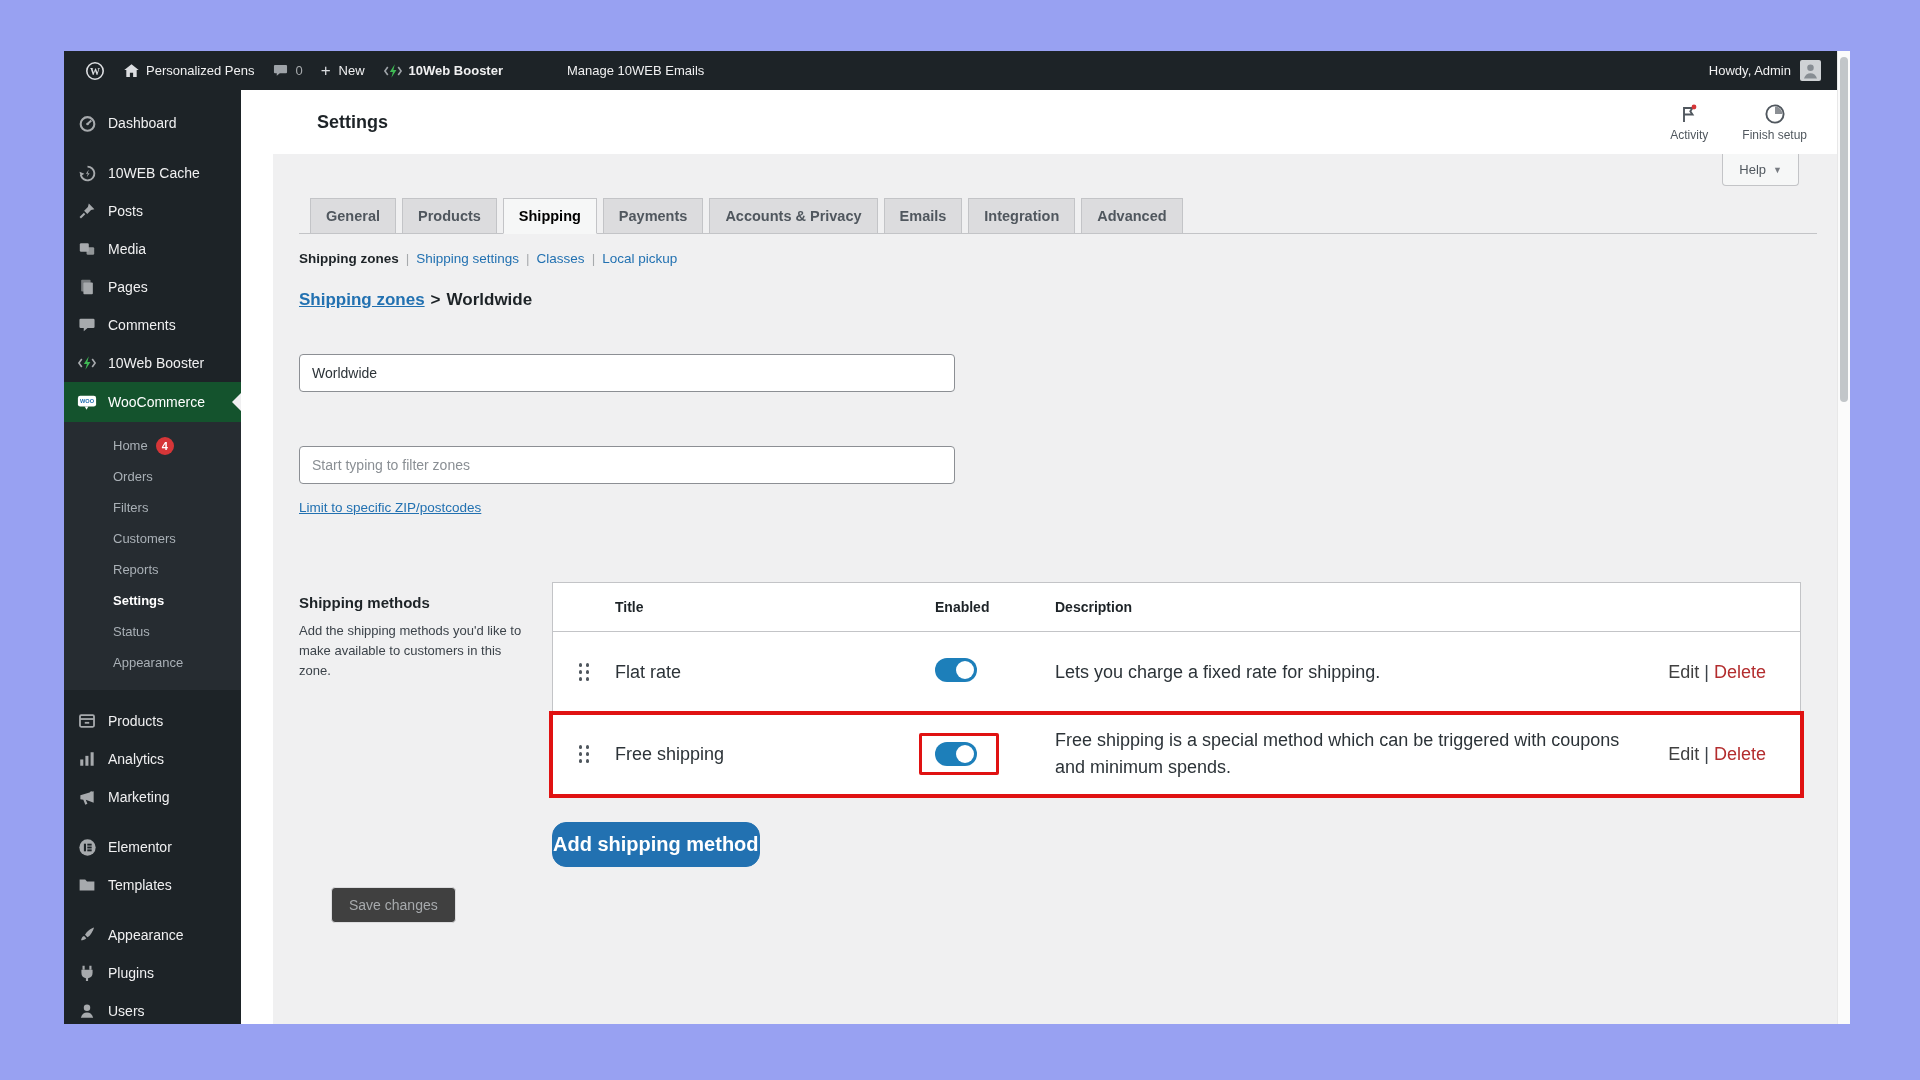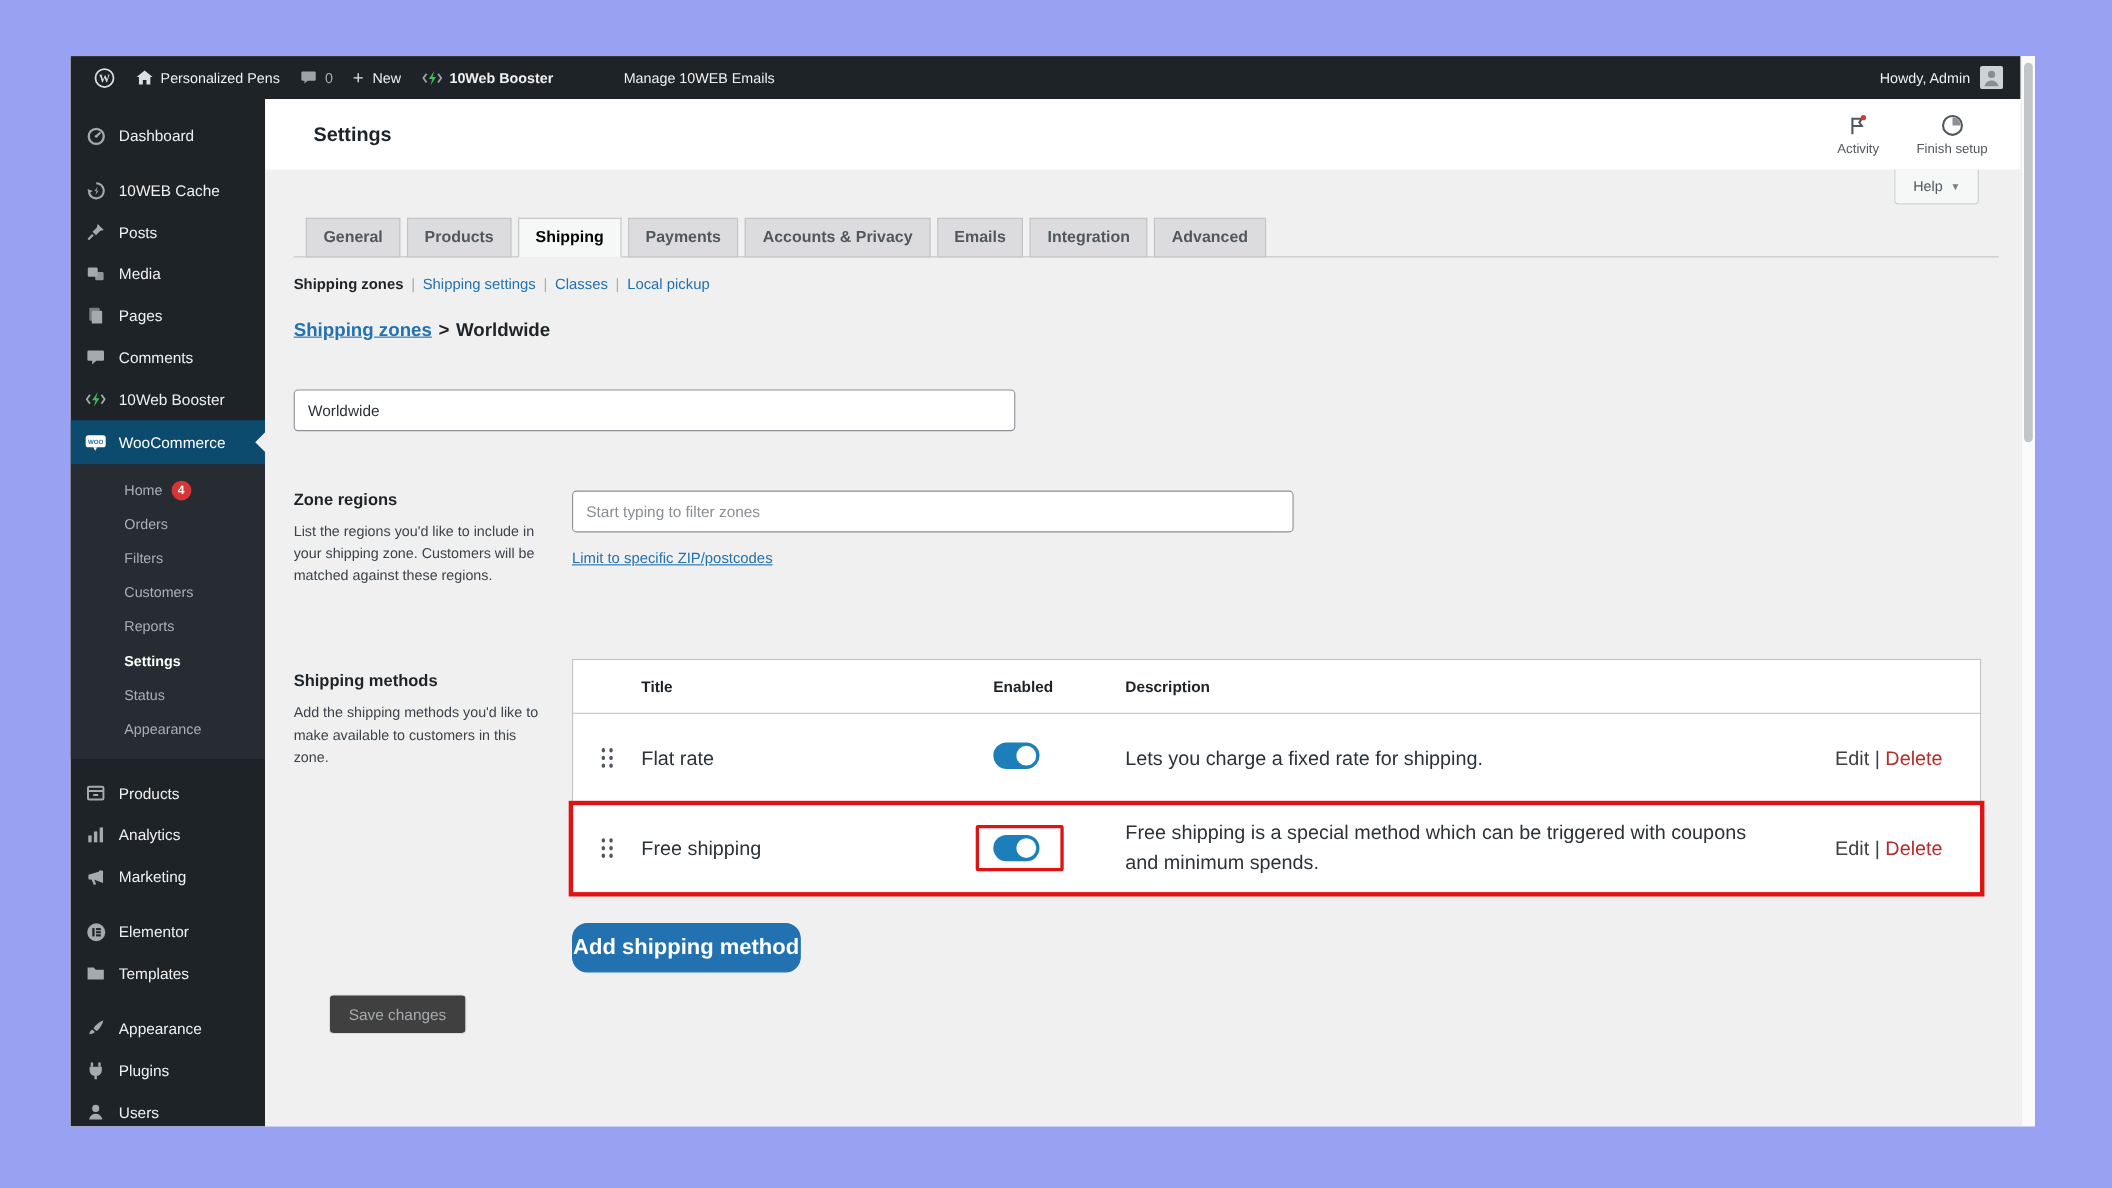--- a/index.html
+++ b/index.html
@@ -12,34 +12,34 @@
   .ab-item{display:flex;align-items:center;gap:6px;padding:0 9px;height:100%;cursor:default;white-space:nowrap;}
   .ab-item svg{display:block;}
   .ab-muted{color:#a7aaad;}
   .ab-bold{font-weight:700;}
   .ab-plus{font-size:17px;line-height:1;color:#dcdee1;margin-right:2px;}
   .ab-gap{margin-left:46px;}
   .ab-right{margin-left:auto;display:flex;align-items:center;gap:9px;}
   .avatar{width:21px;height:21px;overflow:hidden;border-radius:2px;}
 
   
-  .frame{grid-column:1;grid-row:2;display:flex;min-height:0;}
+  .frame{grid-column:1;grid-row:2;display:flex;min-height:0;gap:32px;}
 
   
   .scrollcol{grid-column:2;grid-row:1 / span 2;background:#fbfbfb;position:relative;border-left:1px solid #e8e8e8;}
   .scrollthumb{position:absolute;left:2px;top:6px;width:8px;height:345px;border-radius:5px;background:#c2c6c9;}
 
   
   .sidebar{width:177px;flex:0 0 177px;background:#1d2327;color:#f0f0f1;font-size:14px;padding-top:14px;overflow:hidden;}
   .menu{list-style:none;margin:0;padding:0;}
   .mi{height:38px;display:flex;align-items:center;gap:11px;padding-left:13px;cursor:pointer;}
   .mi .ic{width:20px;height:20px;color:#a7aaad;flex:0 0 20px;display:flex;align-items:center;justify-content:center;}
   .mi span.lbl{color:#f0f0f1;}
   .gap-above{margin-top:12px;}
-  .mi.woo-active{background:#0c4a6e;height:40px;position:relative;}
+  .mi.woo-active{background:#14532d;height:40px;position:relative;}
   .mi.woo-active .lbl{color:#fff;font-weight:400;}
   .mi.woo-active::after{content:"";position:absolute;right:0;top:50%;margin-top:-9px;border:9px solid transparent;border-right-color:#f0f0f1;}
   .submenu{list-style:none;margin:0;padding:8px 0 12px;background:#262c31;}
   .smi{height:31px;display:flex;align-items:center;padding-left:49px;font-size:13px;color:#a9b0b6;cursor:pointer;}
   .smi.current{color:#fff;font-weight:700;}
   .badge{display:inline-flex;align-items:center;justify-content:center;min-width:18px;height:18px;border-radius:50%;background:#d63638;color:#fff;font-size:11px;font-weight:700;margin-left:8px;}
 
   
   .content{flex:1;background:#f0f0f1;position:relative;min-width:0;overflow:hidden;}
   .topband{height:64px;background:#fff;display:flex;align-items:center;padding:0 30px 0 44px;}
@@ -396,24 +396,20 @@
           
           <div class="srow r-zone">
             <div>
               <input class="txt-input" type="text" value="Worldwide" style="">
             </div>
           </div>
 
           
           <div class="srow r-regions">
             <div>
-              <h3>Zone regions</h3>
-              <div class="desc">List the regions you'd like to include in your shipping zone. Customers will be matched against these regions.</div>
-            </div>
-            <div>
               <input class="txt-input" type="text" placeholder="Start typing to filter zones" style="">
               <br>
               <a class="zip-link">Limit to specific ZIP/postcodes</a>
             </div>
           </div>
 
           
           <div class="srow r-methods">
             <div>
               <h3 style="padding-top:12px;">Shipping methods</h3>

